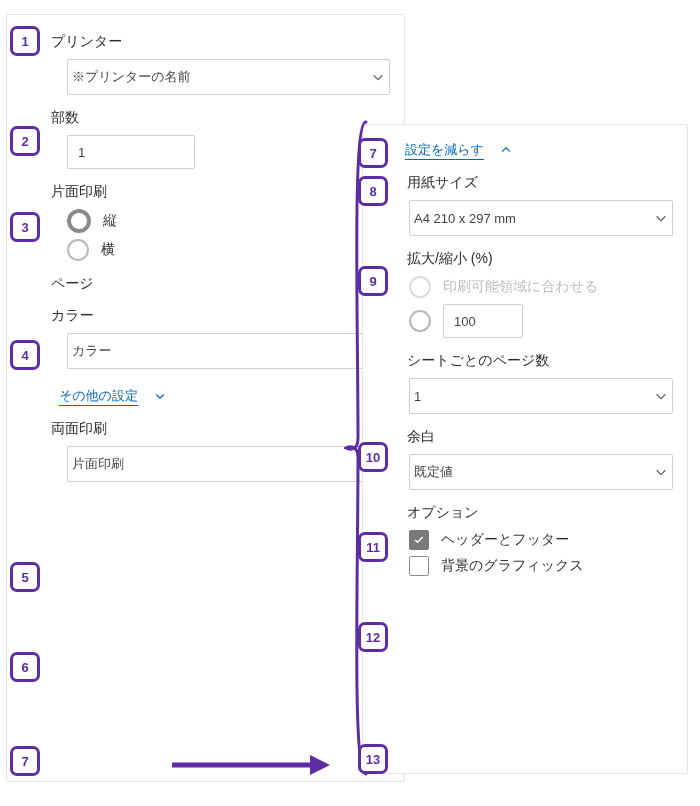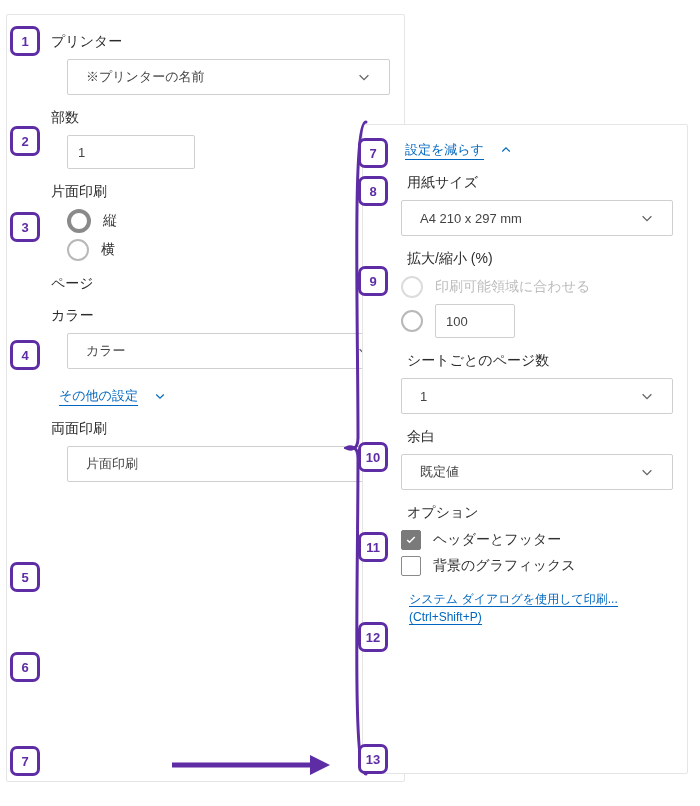--- a/index.html
+++ b/index.html
@@ -3,22 +3,22 @@
 <meta charset="utf-8">
 <style>
   html,body{margin:0;padding:0;font-family:"Yu Gothic UI","Meiryo",sans-serif;font-size:14px;color:#212121;background:#fff}
   .canvas{position:relative;width:700px;height:806px}
   .panel{position:absolute;border:1px solid #e5e5e5;background:#fff;border-radius:2px;box-sizing:border-box;padding:12px 14px 12px 18px}
   .panel.left{left:6px;top:14px;width:399px;height:768px}
   .panel.right{left:362px;top:124px;width:326px;height:650px}
   .group{margin:6px 0 14px 0}
   .label{font-size:14px;color:#2b2b2b;margin:2px 0 8px 26px}
   .indent{margin-left:42px}
-  .indent2{margin-left:20px}
-  .select{position:relative;height:34px;border:1px solid #cfcfcf;border-radius:2px;display:flex;align-items:center;padding:0 18px;color:#444;font-size:13px;background:#fff}
+  .indent2{margin-left:28px}
+  .select{position:relative;height:34px;border:1px solid #cfcfcf;border-radius:2px;display:flex;align-items:center;padding:0 4px;color:#444;font-size:13px;background:#fff}
   .select .chev{margin-left:auto}
   .input{height:34px;border:1px solid #cfcfcf;border-radius:2px;padding:0 10px;font-size:13px;color:#444;display:flex;align-items:center;background:#fff;box-sizing:border-box}
   .input.small{width:128px}
   .radio{width:18px;height:18px;border:2px solid #b8b8b8;border-radius:50%;flex:0 0 auto;position:relative}
   .radio.ring{border-color:#8a8a8a;border-width:4px;width:16px;height:16px}
   .check{width:18px;height:18px;border:1px solid #8a8a8a;border-radius:2px;flex:0 0 auto;display:flex;align-items:center;justify-content:center;background:#fff}
   .check.on{background:#7a7a7a;border-color:#7a7a7a}
   .check.on svg{display:block}
   .check svg{display:none}
   .opt-label{font-size:14px;color:#333}
@@ -206,23 +206,20 @@
             </span>
           <span class="opt-label">ヘッダーとフッター</span>
         </div>
         <div class="radio-row">
           <span class="check"></span>
           <span class="opt-label">背景のグラフィックス</span>
         </div>
       </div>
     </div>
 
-    <div class="group" style="margin-top:14px;margin-left:28px">
-      <a class="link small">システム ダイアログを使用して印刷... (Ctrl+Shift+P)</a>
-    </div>
   </div>
 
   <svg class="brace" viewBox="0 0 26 660">
     <path d="M22 4 C8 4 14 200 14 320 C14 336 2 330 2 330 C2 330 14 324 14 340 C14 460 8 656 22 656" stroke="#5e2ca5" stroke-width="3" fill="none" stroke-linecap="round"></path>
   </svg>
 
   <svg class="arrow" viewBox="0 0 160 24">
     <line x1="0" y1="12" x2="140" y2="12" stroke="#5e2ca5" stroke-width="5"></line>
     <path d="M138 2 L158 12 L138 22 Z" fill="#5e2ca5"></path>
   </svg>

